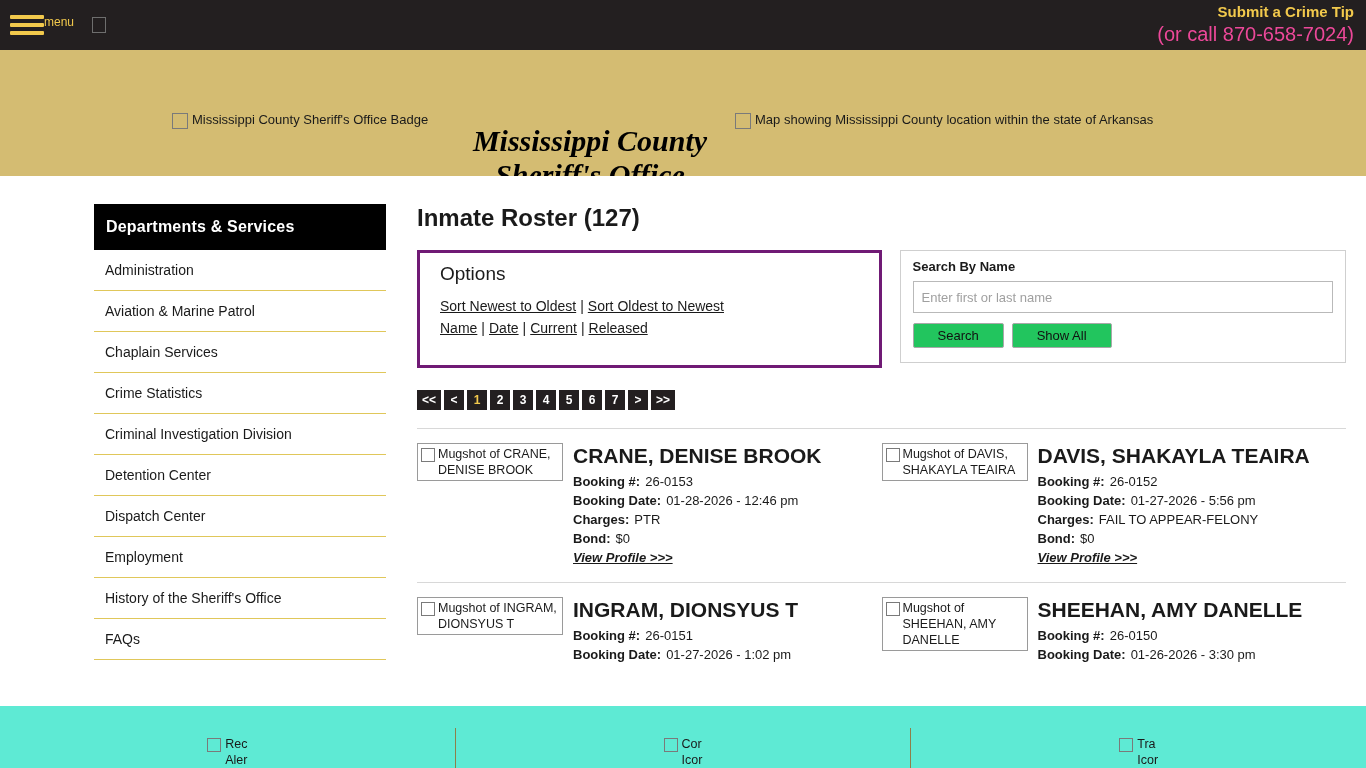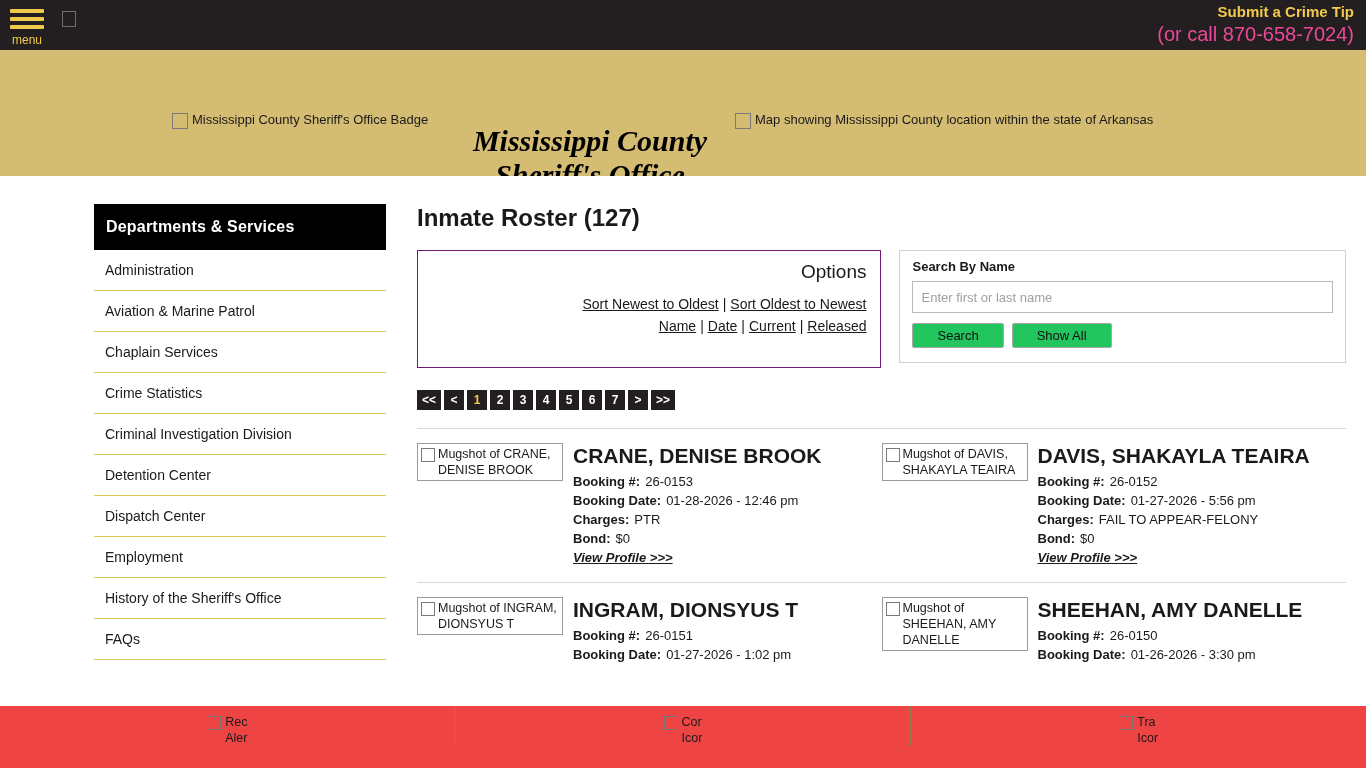--- a/index.html
+++ b/index.html
@@ -17,21 +17,21 @@
     height: 50px;
     background: #231f20;
     color: #f2c94c;
     display: flex;
     align-items: center;
     justify-content: space-between;
     padding: 0 8px 0 10px;
     position: relative;
   }
   .menu-btn {
-    display: flex; flex-direction: column; align-items: center;
+    display: flex; 
     color: #f2c94c; cursor: pointer; line-height: 1;
     padding-top: 4px;
   }
   .hamburger { width: 34px; }
   .hamburger span {
     display: block; height: 4px; background: #f2c94c; margin-bottom: 4px; border-radius: 1px;
   }
   .menu-label { font-size: 12px; color: #f2c94c; margin-top: 1px; }
   .topbar-left { display: flex; align-items: flex-start; gap: 18px; }
   .broken-img-small {
@@ -98,24 +98,23 @@
   }
   .sidebar-item:first-of-type { border-top: none; }
 
   
   .main { position: absolute; left: 417px; top: 28px; right: 20px; }
   .page-title { font-size: 24px; font-weight: bold; color: #1a1a1a; margin-bottom: 18px; }
 
   .panels { display: flex; gap: 18px; align-items: flex-start; }
   .options-box {
     width: 466px; min-height: 118px;
-    border: 1px solid #701a75;
+    border: 3px solid #701a75;
     padding: 10px 14px 14px 20px;
     position: relative;
-    text-align: right;
   }
   .options-title {
     font-size: 19px; color: #1a1a1a; margin-bottom: 10px;
   }
   .opt-links { font-size: 14px; color: #1a1a1a; line-height: 22px; }
   .opt-links a { color: #1a1a1a; text-decoration: underline; }
   .sep { padding: 0 4px; }
 
   .search-box {
     width: 448px;
@@ -176,23 +175,23 @@
   .field { font-size: 13px; line-height: 19px; color: #1a1a1a; }
   .field b { font-weight: bold; }
   .field .val { padding-left: 5px; }
   .profile-link { font-size: 13px; font-weight: bold; font-style: italic; color: #1a1a1a; text-decoration: underline; display: inline-block; margin-top: 2px;}
   .row-sep { border: none; border-top: 1px solid #d8d8d8; margin: 16px 0 14px 0; }
 
   
   .bottombar {
     position: absolute; left: 0; right: 0; bottom: 0;
     height: 62px;
-    background: #ef4444;
+    background: #5eead4;
     display: flex;
-    align-items: flex-start;
+    align-items: flex-end;
     margin-top: 45px;
   }
   .bb-cell {
     flex: 1;
     display: flex;
     justify-content: center;
     padding-top: 8px;
     position: relative;
   }
   .bb-cell + .bb-cell { border-left: 1px solid #8e7f4a; }

